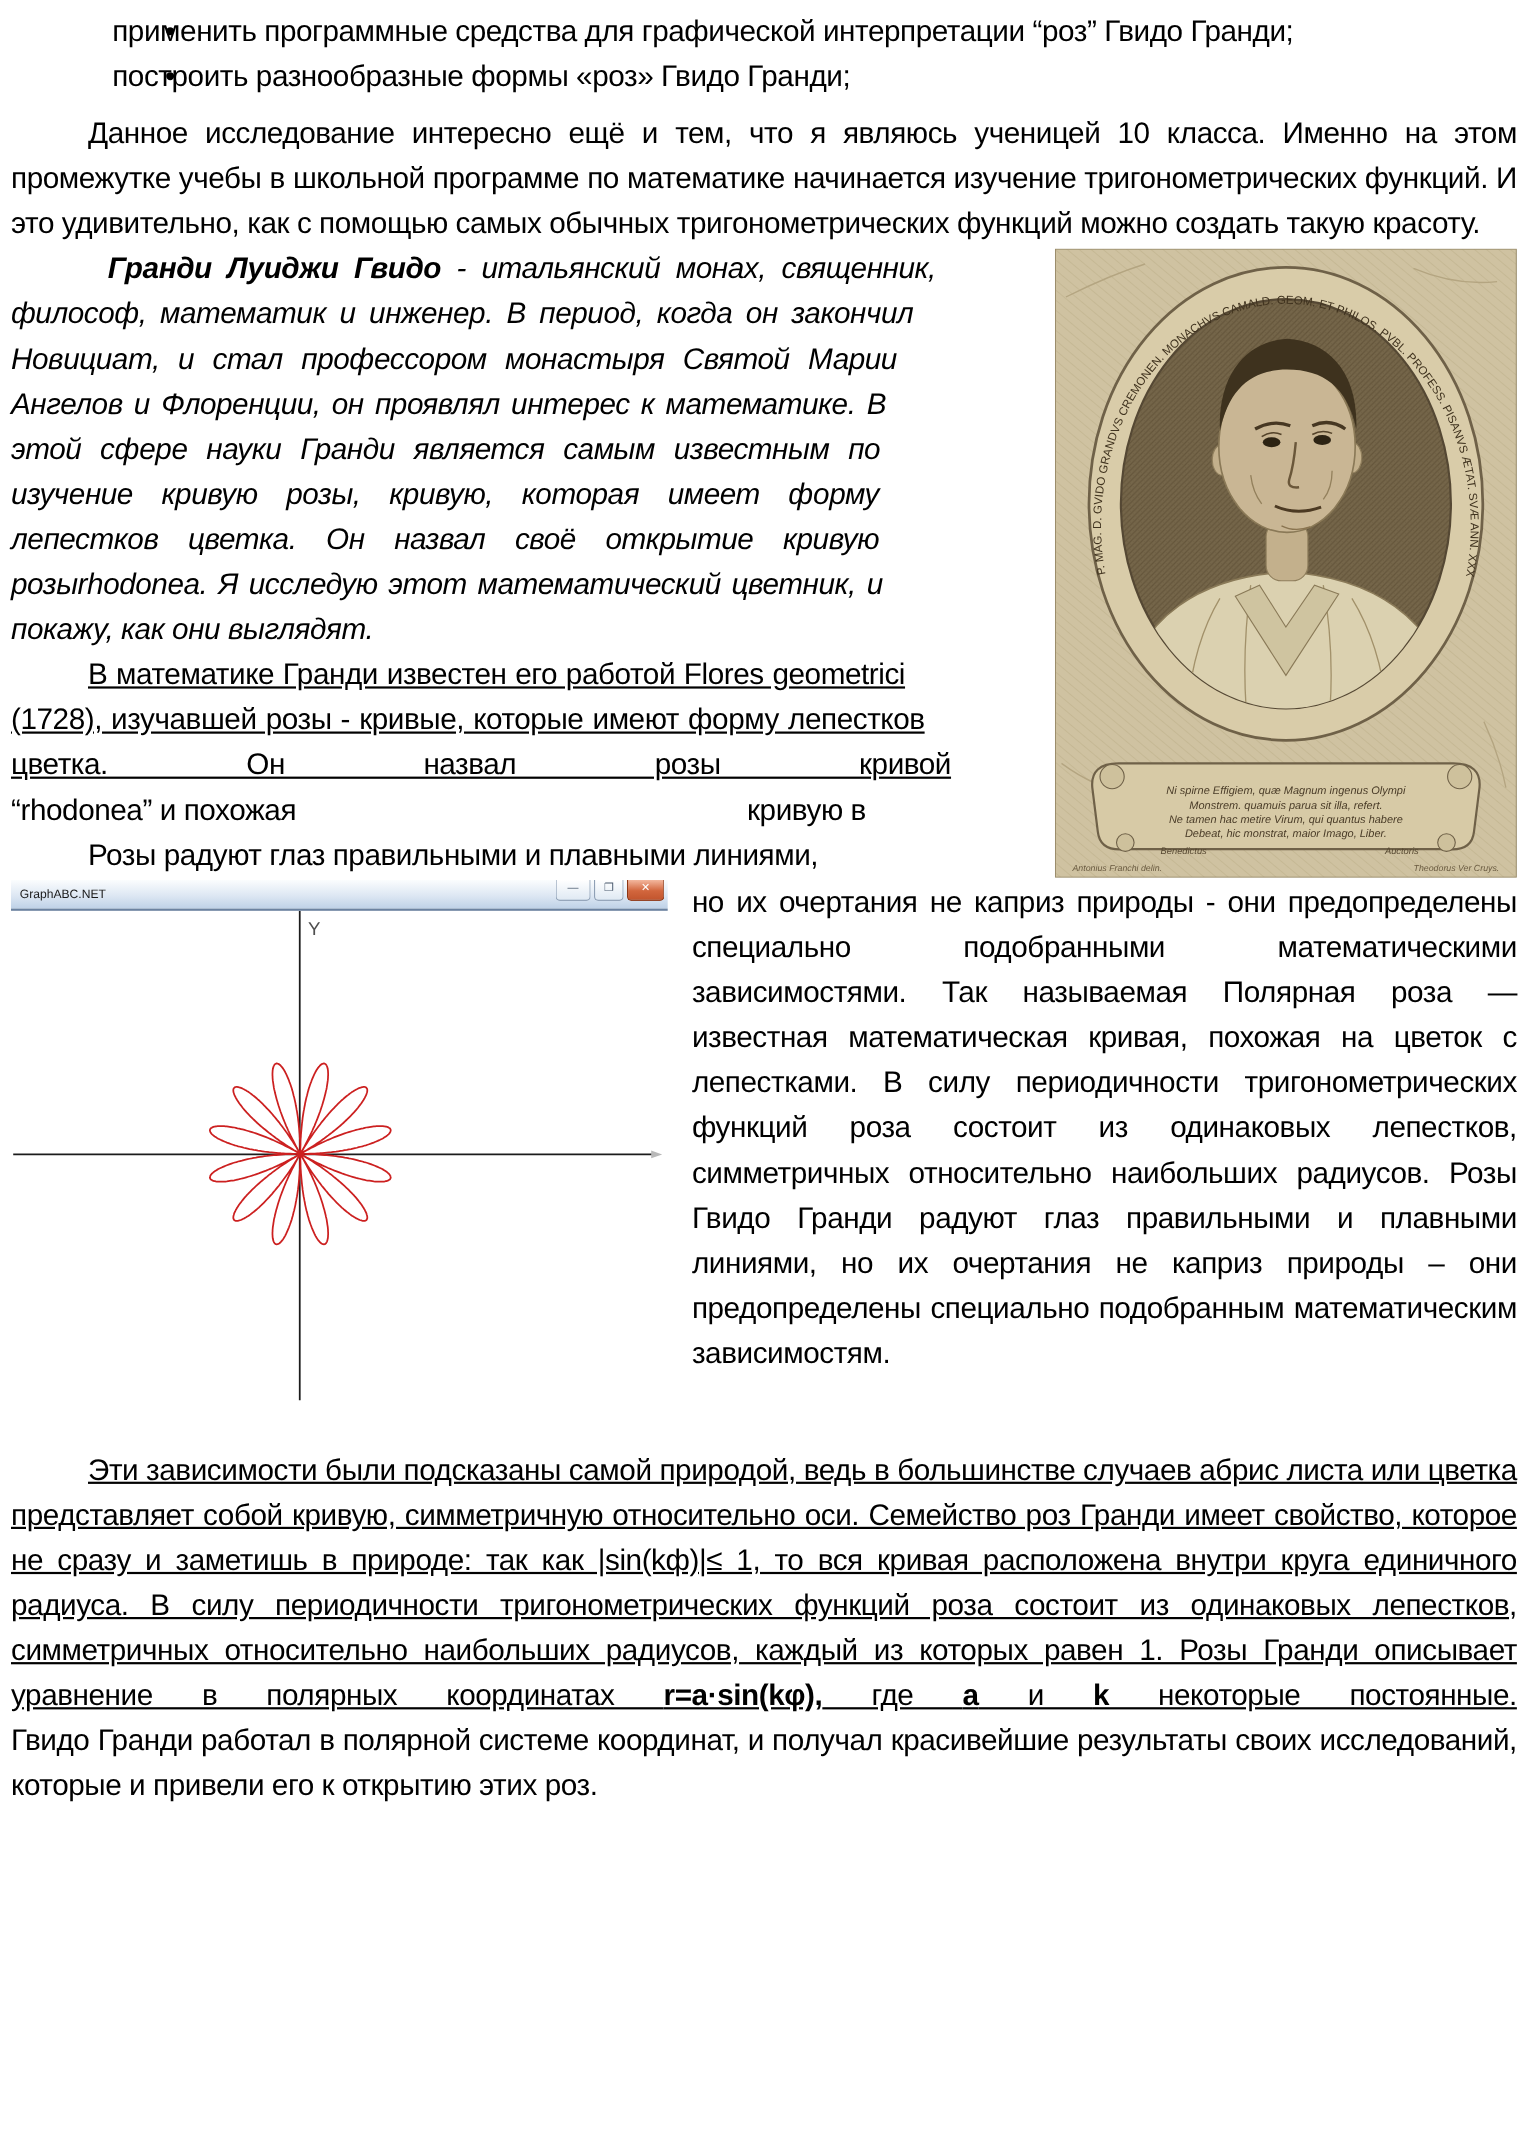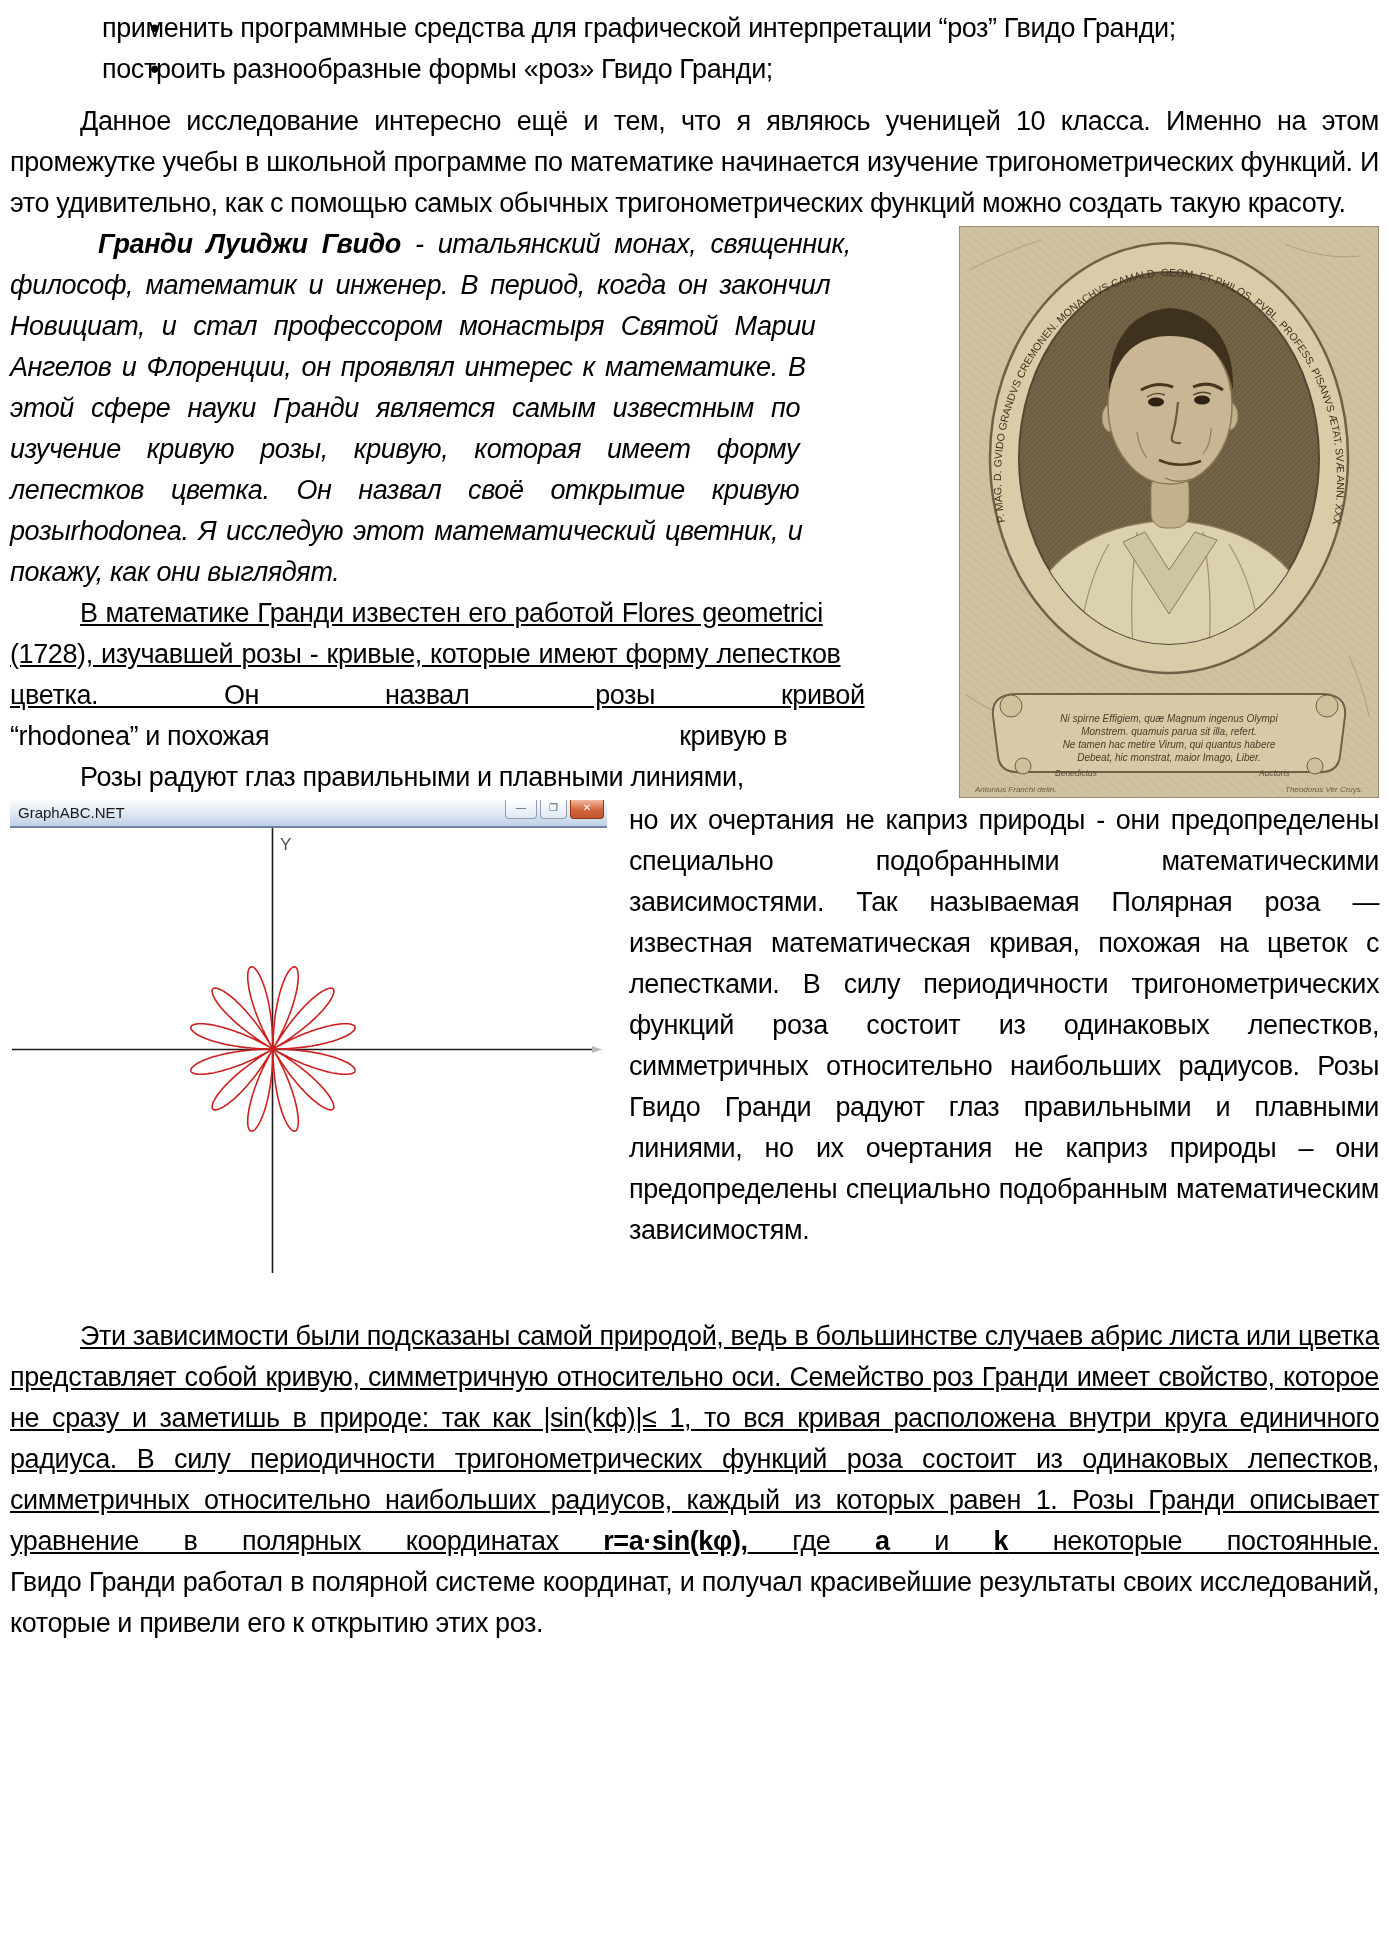--- a/index.html
+++ b/index.html
@@ -27,21 +27,21 @@
 
   
   .sec3{margin-top:2px;}
   .graph-window{float:left;width:597px;height:498px;margin-right:22px;background:#fff;}
   .titlebar{
     height:26px;position:relative;
     background:linear-gradient(#fbfdfe, #dde7f3 55%, #bed1e7);
     border-bottom:2px solid #6b82a0;
   }
   .titlebar .title-text{
-    font-size:15px;line-height:26px;padding-left:8px;letter-spacing:0;
+    font-size:11px;line-height:26px;padding-left:8px;letter-spacing:0;
     text-align:left;color:#1a1a1a;
   }
   .win-buttons{position:absolute;top:0;right:3px;display:flex;gap:3px;}
   .win-btn{
     height:18px;border:1px solid #8fa0b5;border-top:none;border-radius:0 0 4px 4px;
     background:linear-gradient(#ffffff,#dfe9f3);
     font-size:10px;line-height:16px;text-align:center;color:#4a5a6e;letter-spacing:0;
   }
   .win-btn.min{width:30px;}
   .win-btn.max{width:25px;}

